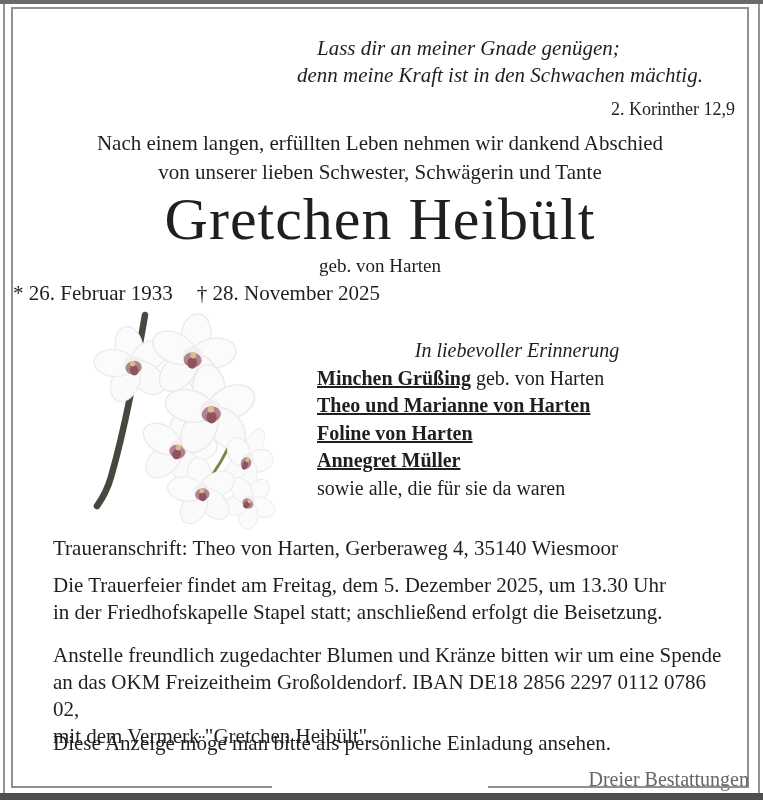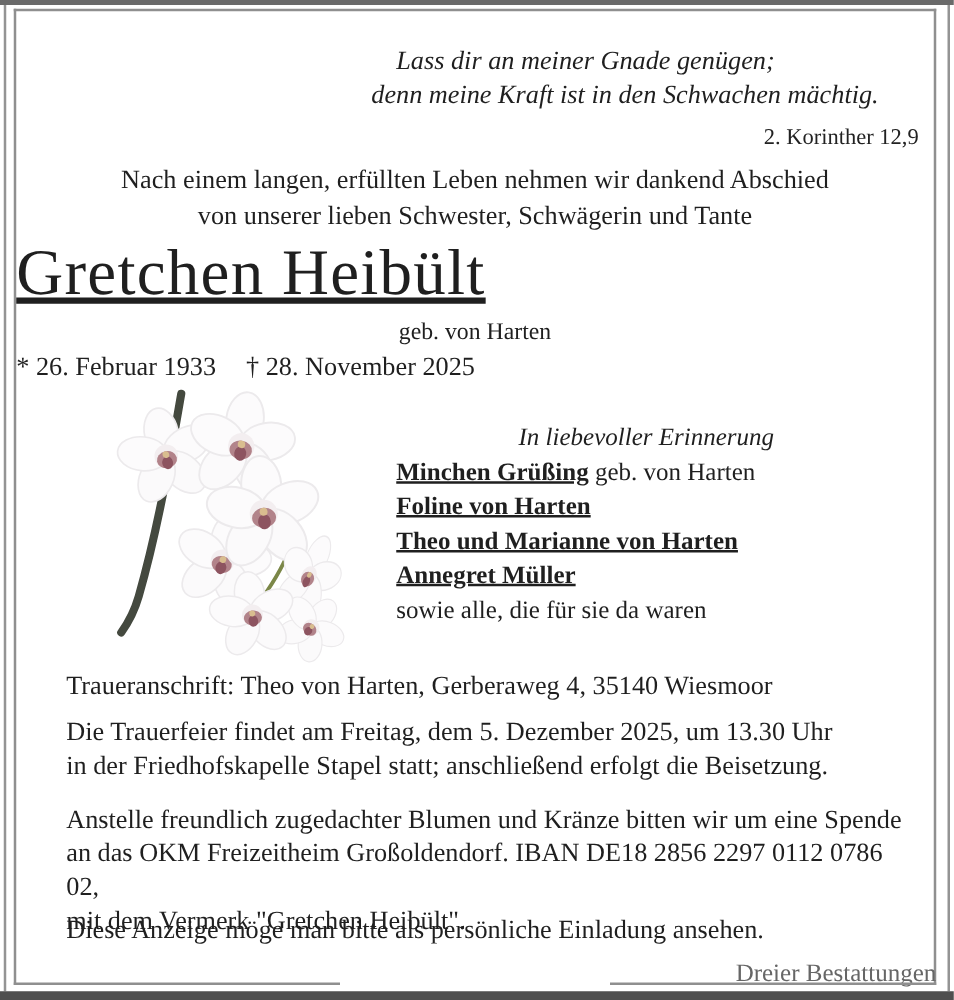--- a/index.html
+++ b/index.html
@@ -24,21 +24,21 @@
 
   
   .quote{left:284px;top:26px;width:438px;font-style:italic;font-size:21px;line-height:27px;}
   .quote .q1{padding-left:20px;}
   .quote .citation{font-style:normal;font-size:18px;text-align:right;margin-top:7px;color:#222;}
 
   
   .intro{left:0;top:120px;width:100%;text-align:center;font-size:21px;line-height:29px;white-space:pre-line;}
 
   
-  .name{left:0;top:178px;width:100%;text-align:left;font-size:52px;line-height:64px;letter-spacing:1px;text-decoration:underline;}
+  .name{left:0;top:178px;width:100%;text-align:center;font-size:60px;line-height:64px;letter-spacing:1px;}
   .maiden{left:0;top:246px;width:100%;text-align:center;font-size:19px;}
   .dates{left:0;top:272px;width:100%;font-size:21px;}
   .dates .death{margin-left:24px;}
 
   
   .orchid{left:68px;top:290px;width:212px;height:232px;}
 
   
   .memorial{left:304px;top:328px;width:400px;font-size:20px;line-height:27.5px;}
   .memorial .head{font-style:italic;text-align:center;}
@@ -104,22 +104,22 @@
     <use href="#fl" transform="translate(97,150) rotate(14) scale(1.35)"></use>
     <use href="#fl" transform="translate(130,112) rotate(-5) scale(1.6)"></use>
     <use href="#fl" transform="translate(166,162) rotate(24) scale(0.85,1.2)"></use>
     <use href="#fl" transform="translate(168,203) rotate(40) scale(0.95)"></use>
     <use href="#fl" transform="translate(121,193) rotate(-8) scale(1.2)"></use>
   </svg>
 
   <div class="abs memorial">
     <div class="head">In liebevoller Erinnerung</div>
     <div><span class="bold">Minchen Grüßing</span><span class="rest"> geb. von Harten</span></div>
+    <div><span class="bold">Theo und Marianne von Harten</span><span class="rest"></span></div>
     <div><span class="bold">Foline von Harten</span><span class="rest"></span></div>
-    <div><span class="bold">Theo und Marianne von Harten</span><span class="rest"></span></div>
     <div><span class="bold">Annegret Müller</span><span class="rest"></span></div>
     <div>sowie alle, die für sie da waren</div>
   </div>
 
   <div class="abs para p-address">Traueranschrift: Theo von Harten, Gerberaweg 4, 35140 Wiesmoor</div>
   <div class="abs para p-ceremony">Die Trauerfeier findet am Freitag, dem 5. Dezember 2025, um 13.30 Uhr
 in der Friedhofskapelle Stapel statt; anschließend erfolgt die Beisetzung.</div>
   <div class="abs para p-donation">Anstelle freundlich zugedachter Blumen und Kränze bitten wir um eine Spende
 an das OKM Freizeitheim Großoldendorf. IBAN DE18 2856 2297 0112 0786 02,
 mit dem Vermerk "Gretchen Heibült".</div>

